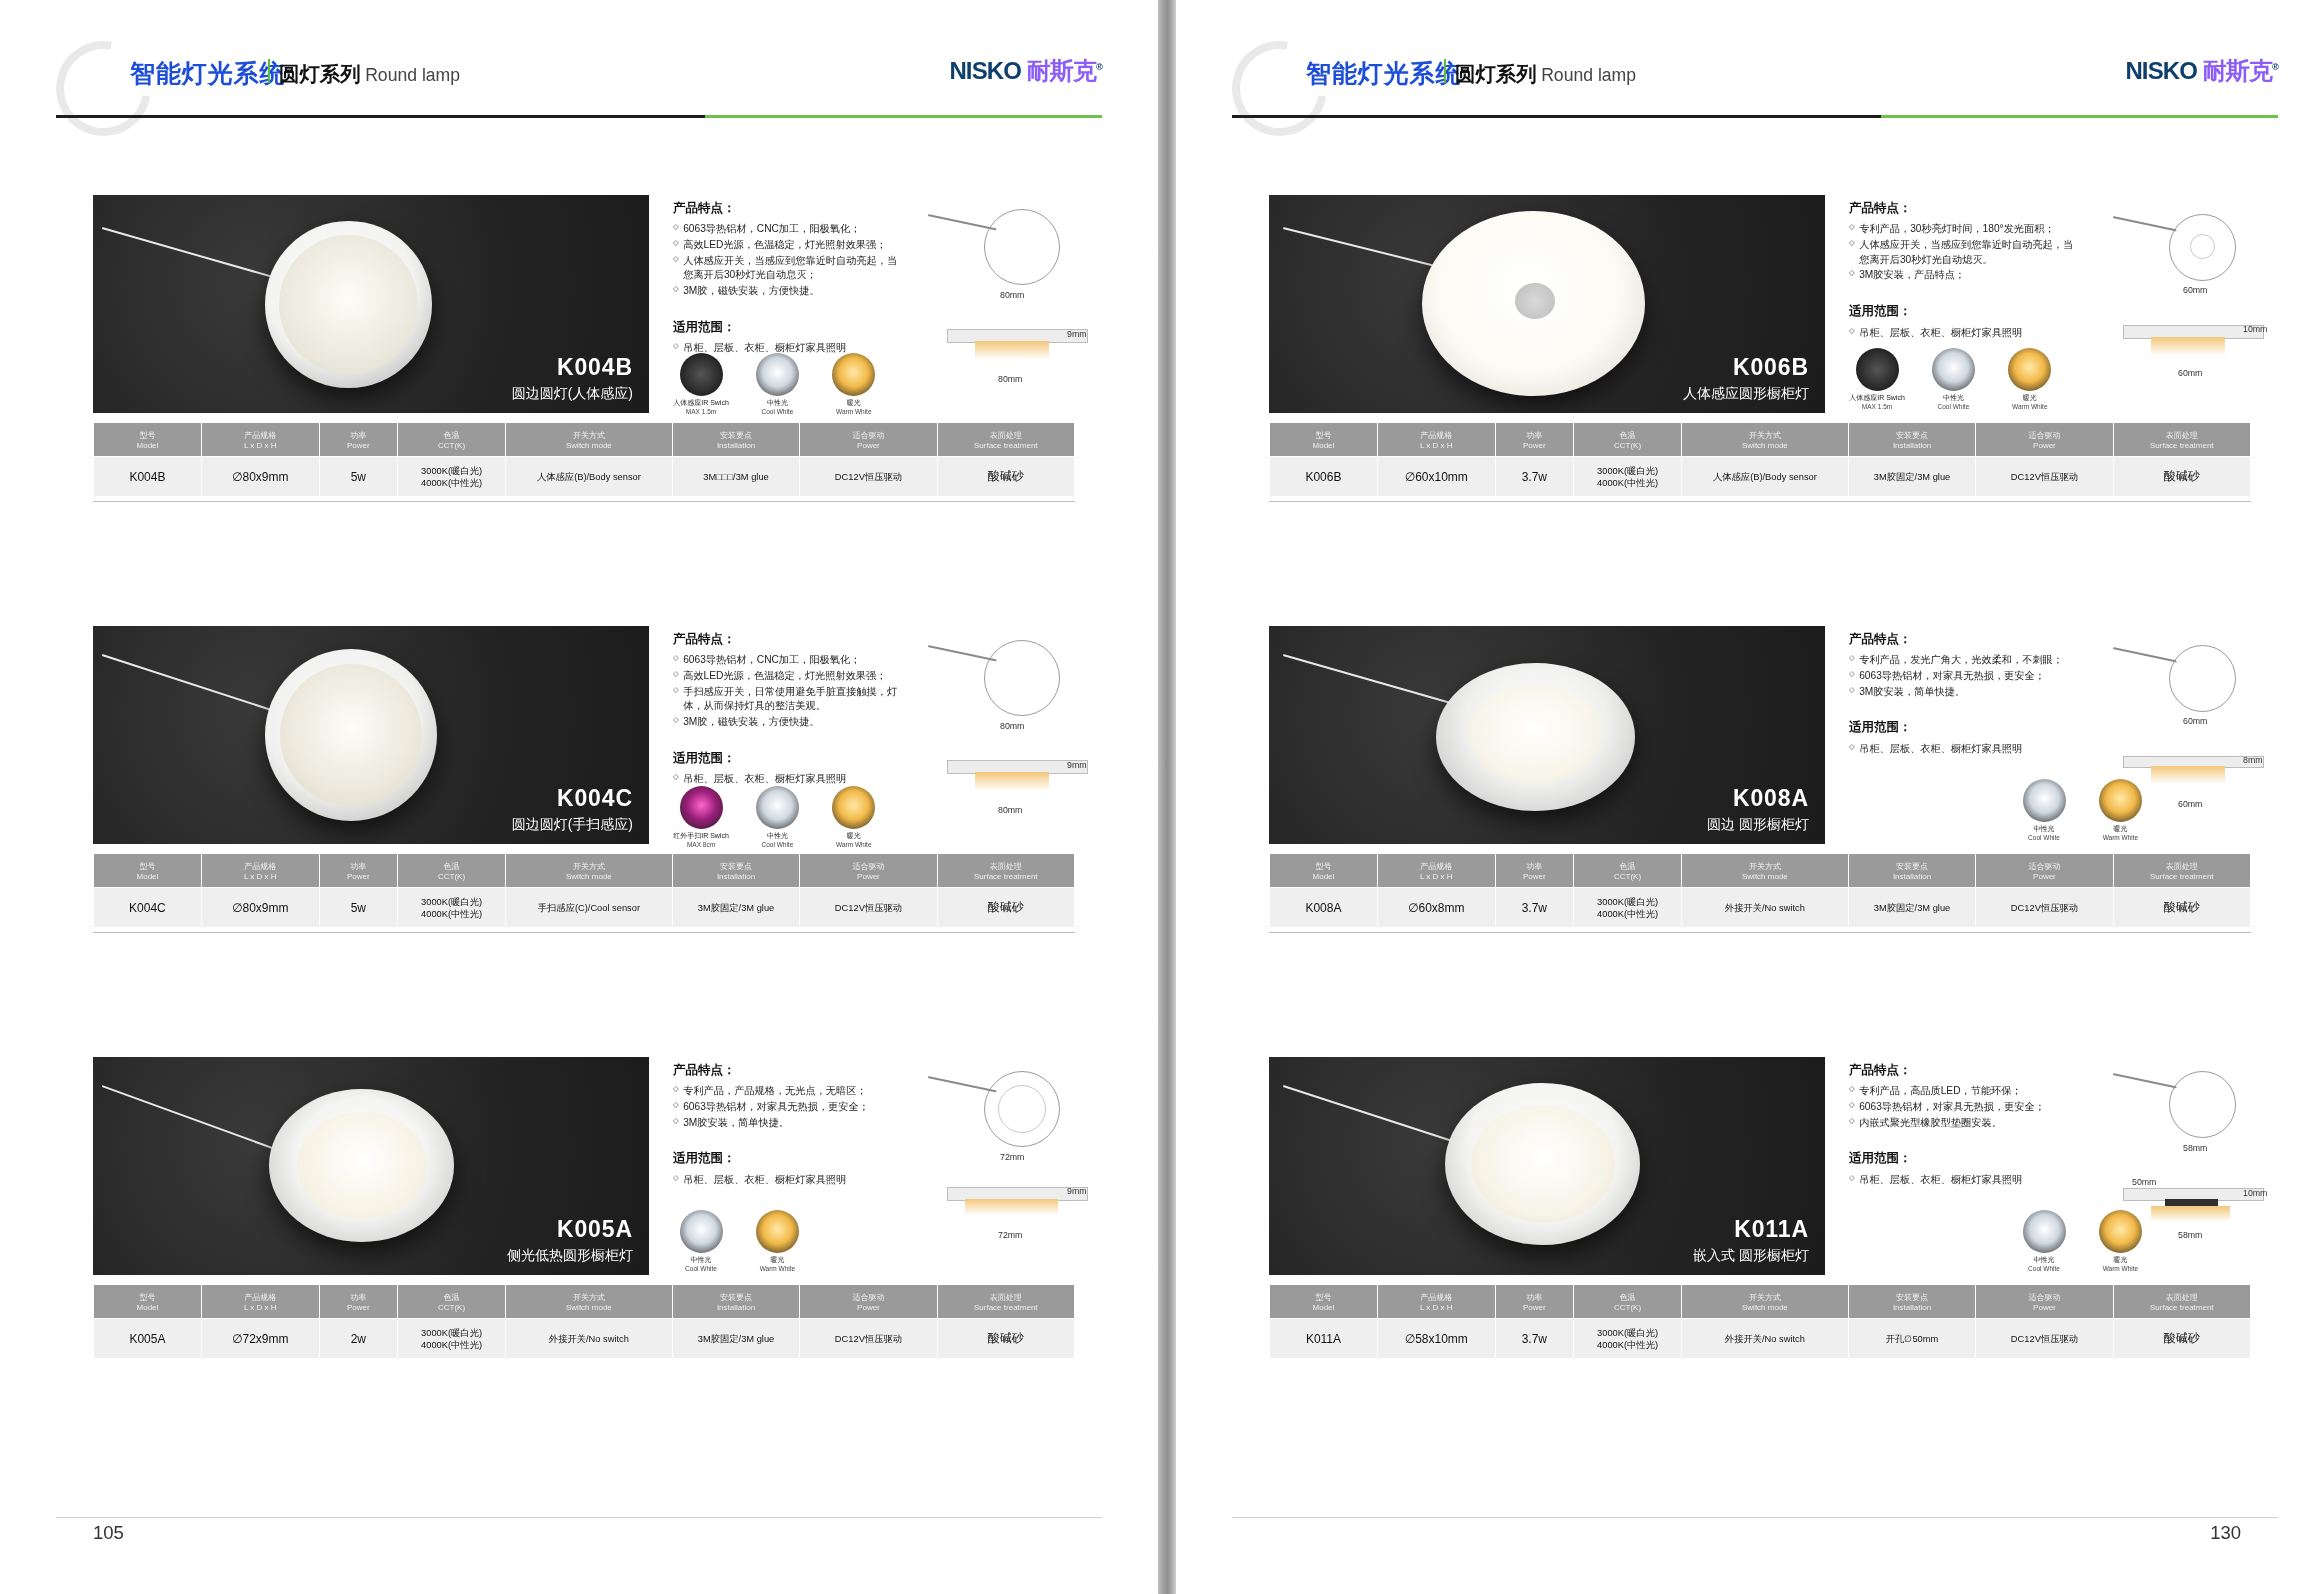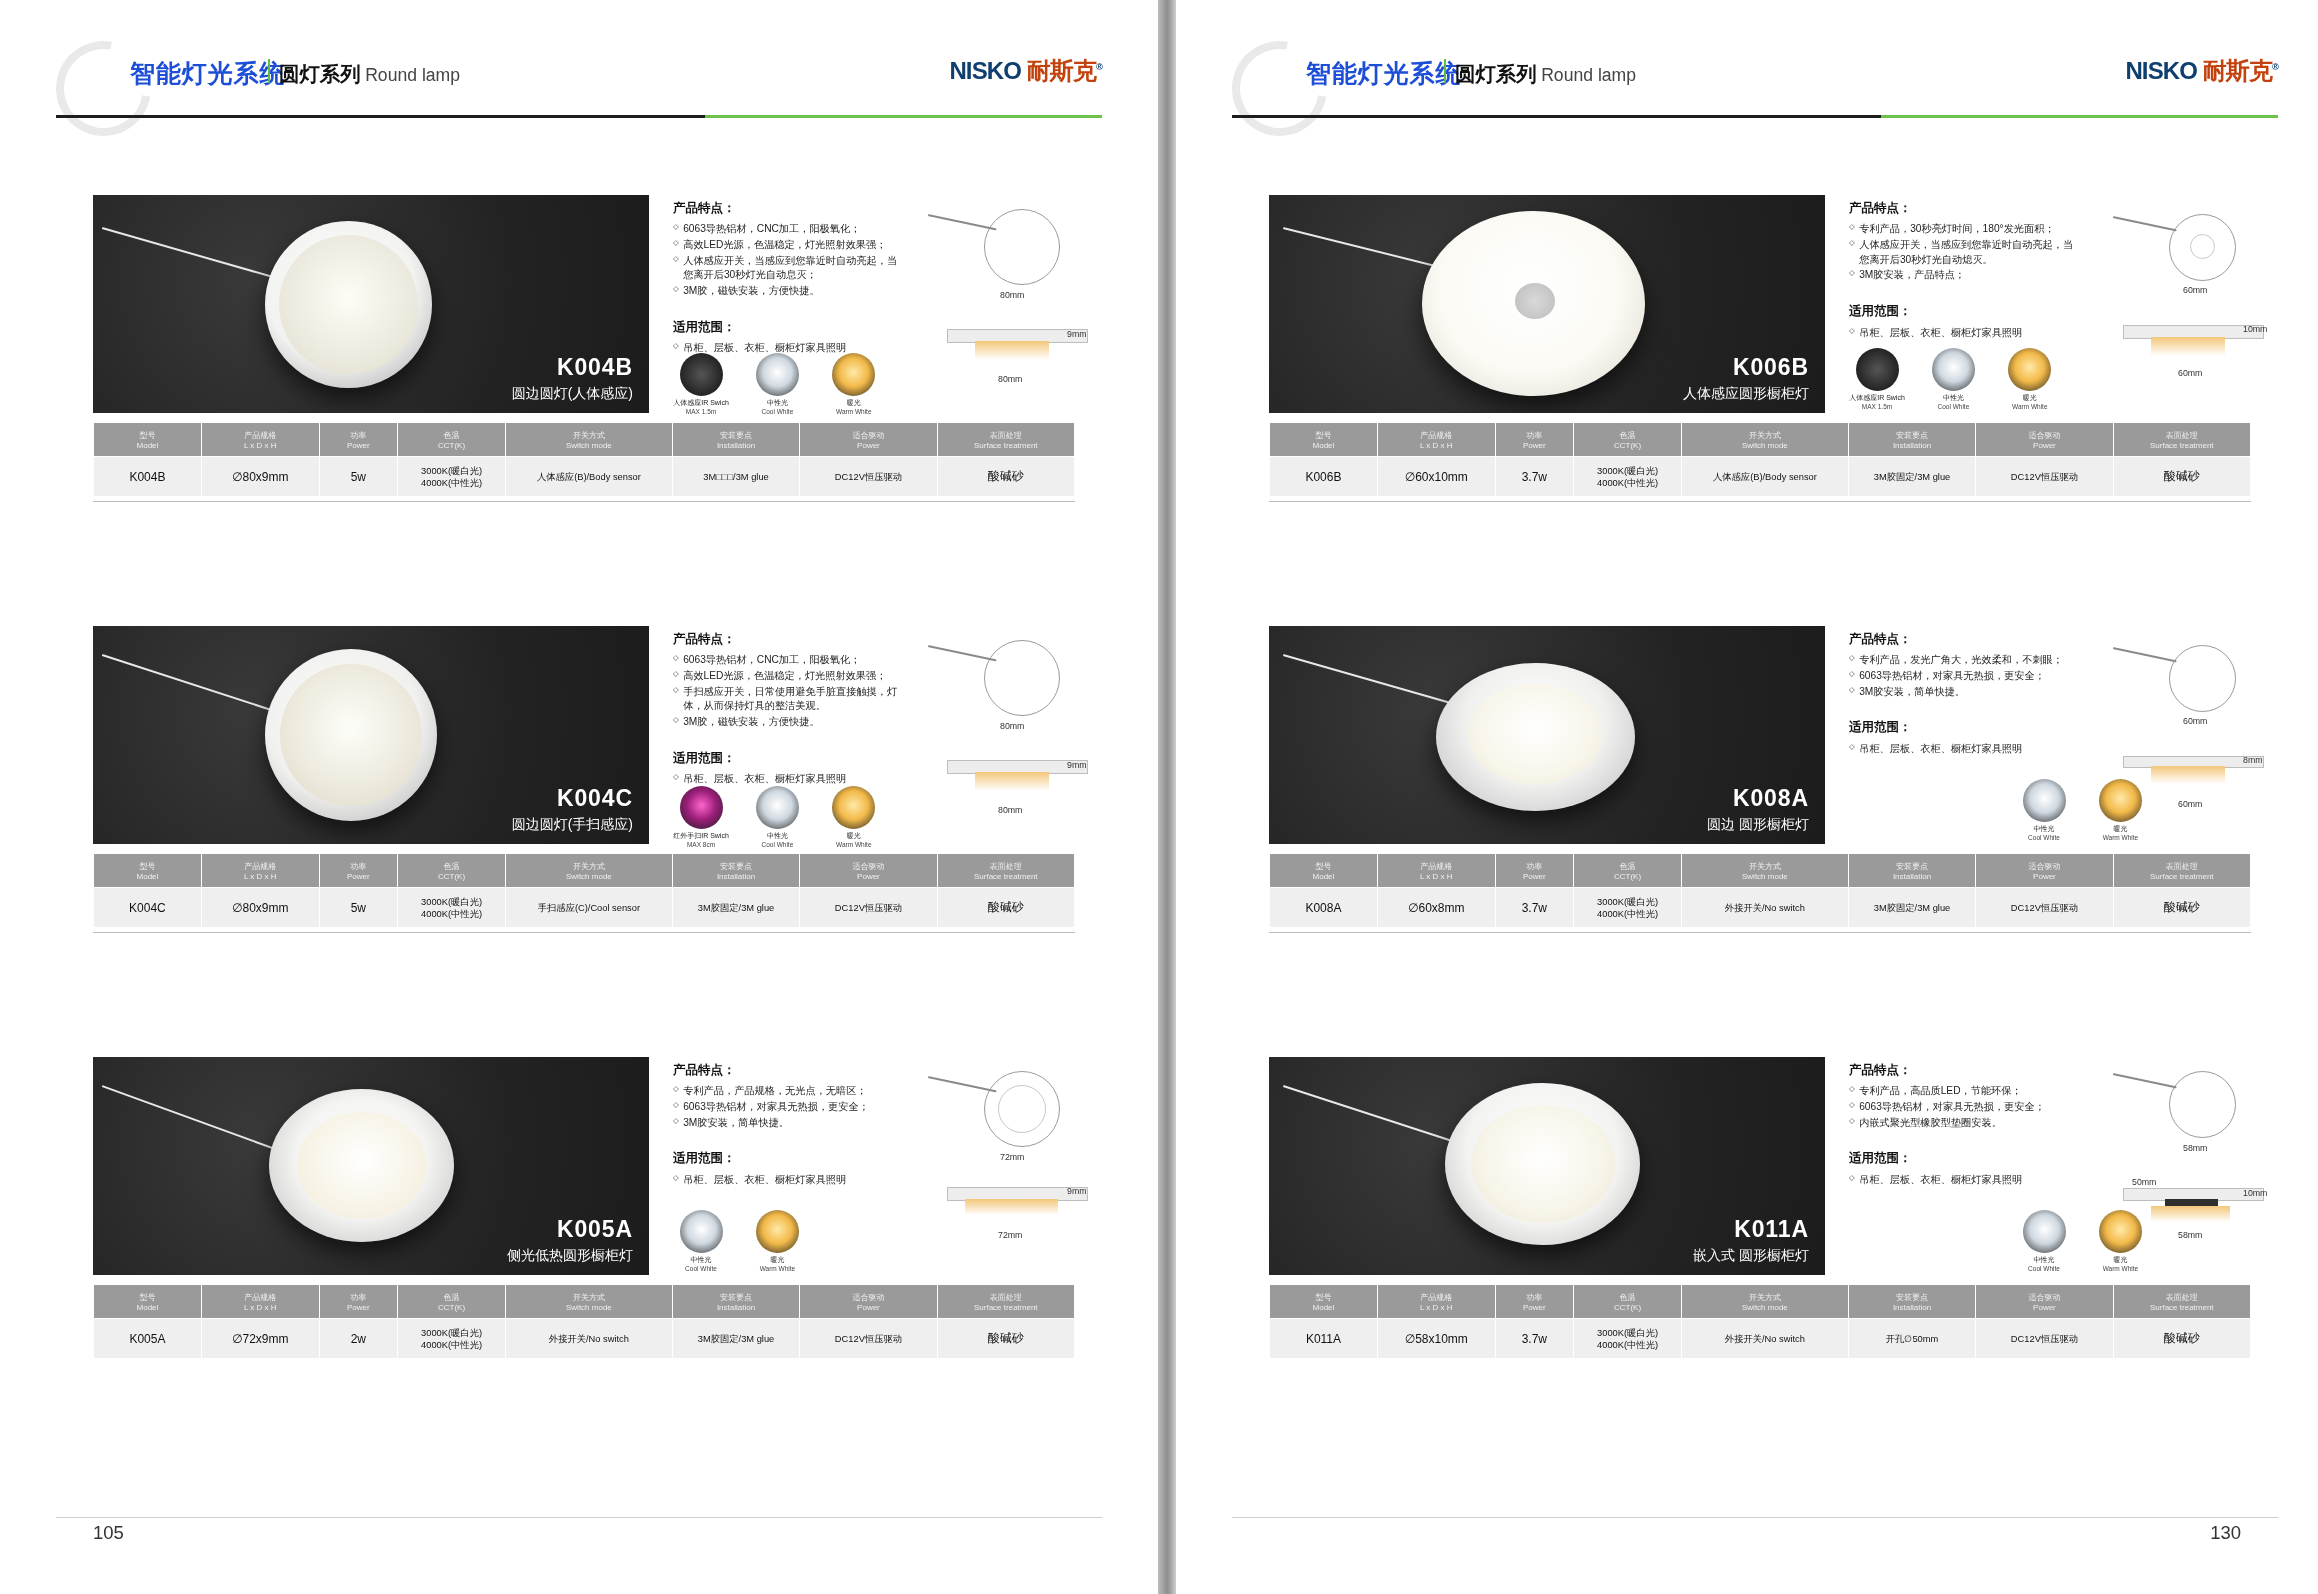--- a/index.html
+++ b/index.html
@@ -12,21 +12,21 @@
     background:linear-gradient(to right,#bdbdbd 0%,#9c9c9c 35%,#8f8f8f 50%,#9c9c9c 65%,#cfcfcf 100%);}
   
   .hdr{position:absolute;left:56px;right:56px;top:46px;height:70px;}
   .hdr .cmark{position:absolute;left:0;top:-4.6px;width:79px;height:79px;border-radius:50%;
     border:8.3px solid #e9e9e9;border-right-color:transparent;transform:rotate(-35deg);}
   .hdr .ttl{position:absolute;left:74px;top:11px;font-size:25px;font-weight:bold;color:#1d4ed8;letter-spacing:0.9px;}
   .hdr .bar{position:absolute;left:212px;top:13px;width:2.3px;height:24px;background:#5bbf3b;}
   .hdr .sub{position:absolute;left:223px;top:14px;font-size:20.4px;color:#111;font-weight:bold;}
   .hdr .sub em{font-style:normal;font-weight:normal;font-size:17.6px;color:#444;margin-left:4.6px;}
   .hdr .logo{position:absolute;right:0;top:9.3px;font-size:24px;font-weight:bold;color:#0e3f6e;letter-spacing:-0.9px;}
-  .hdr .logo .cn{color:#c2410c;}
+  .hdr .logo .cn{color:#8b5cf6;}
   .hdr .logo .reg{font-size:9.3px;vertical-align:super;}
   .hdrwrap{position:absolute;left:56px;right:56px;top:115px;height:2.8px;}
   .hdrwrap .dark{position:absolute;left:0;width:62%;height:2.8px;background:#1d1d1d;}
   .hdrwrap .grn{position:absolute;left:62%;right:0;height:2.8px;background:#6cc24a;}
 
   
   .prod{position:absolute;left:56px;width:1047px;}
   .photo{position:absolute;left:37px;top:0;width:556px;height:218px;background:#262626;overflow:hidden;}
   .photo .noise{position:absolute;inset:0;background:
      radial-gradient(circle at 30% 40%, #3a3a3a 0%, #232323 60%, #1c1c1c 100%);}

